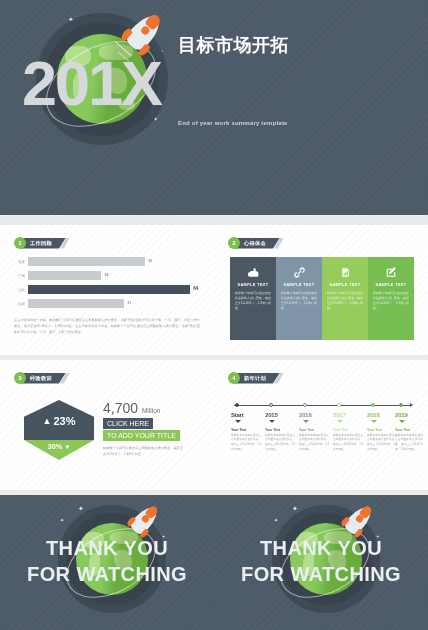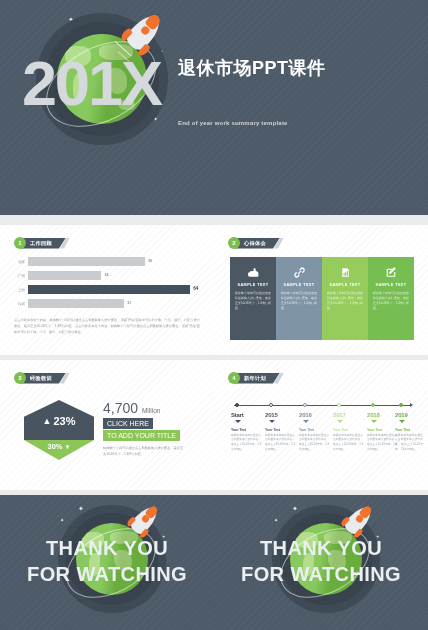--- a/index.html
+++ b/index.html
@@ -232,21 +232,21 @@
       <div class="nose"></div>
       <div class="win"></div>
       <div class="finL"></div>
       <div class="finR"></div>
     </div>
     <div class="flame" style="left:112px;top:48px;width:22px;height:1.4px;transform:rotate(42deg);"></div>
     <div class="flame" style="left:116px;top:56px;width:15px;height:1.2px;transform:rotate(42deg);opacity:.65;"></div>
 
     <div class="year-text" style="left:22px;top:52px;font-size:63px;">201X</div>
 
-    <div class="cover-title" style="left:178px;top:57px;font-size:18px;">退休市场PPT课件</div>
+    <div class="cover-title" style="left:178px;top:34px;font-size:18px;">目标市场开拓</div>
     <div class="cover-sub" style="left:178px;top:120px;font-size:6px;">End of year work summary template</div>
   </div>
 
   <div class="slide light-bg" id="s1" style="top:225px;">
     <div class="sec-head" style="left:14px;top:237px;"></div>
   </div>
   <div class="slide" style="left:0;top:225px;width:214px;height:130px;pointer-events:none;">
     <div class="sec-head" style="left:14px;top:12px;">
       <div class="sec-num">1</div>
       <div class="sec-bar">工作回顾</div>

